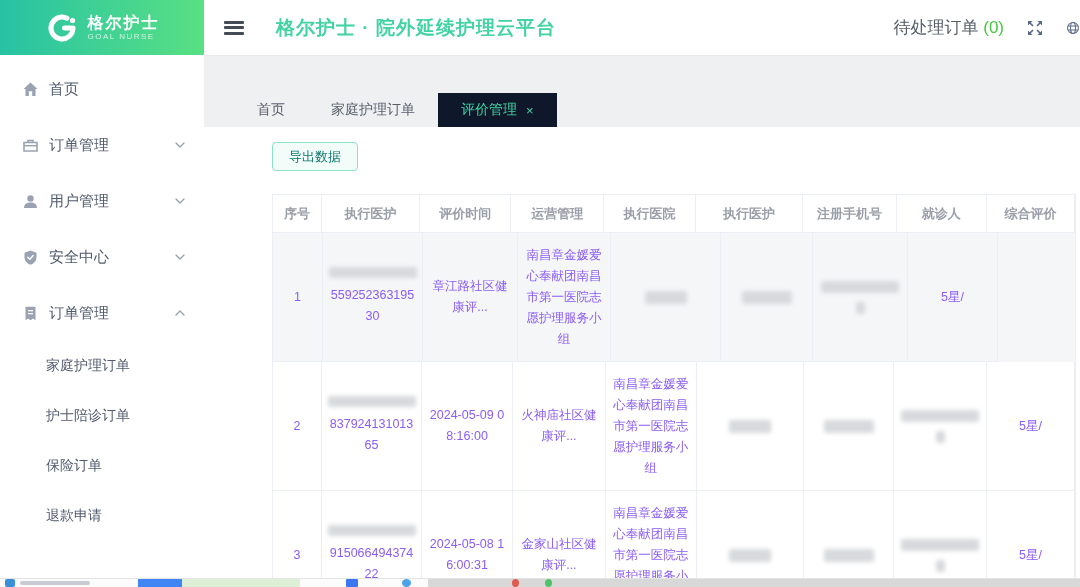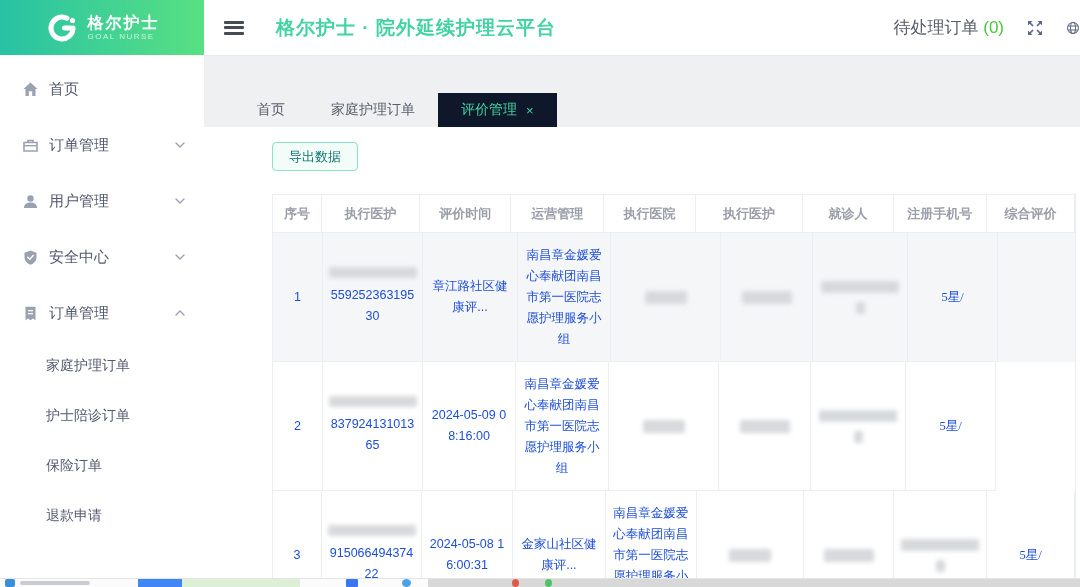--- a/index.html
+++ b/index.html
@@ -65,26 +65,26 @@
   .thead { display:flex; background:#ffffff; }
   .th {
     height:38px; display:flex; align-items:center; justify-content:center;
     font-weight:bold; font-size:13px; color:#9a9ea8;
     border-right:1px solid #ebeef5; border-bottom:1px solid #ebeef5;
   }
   .trow { display:flex; background:#ffffff; }
   .trow.first { background:#f5f6f8; }
   .td {
     min-height:129px; display:flex; flex-direction:column; align-items:center; justify-content:center;
-    text-align:center; color:#1d4ed8; line-height:21px; padding:10px 6px;
+    text-align:center; color:#8b5cf6; line-height:21px; padding:10px 6px;
     border-right:1px solid #ebeef5; border-bottom:1px solid #ebeef5;
     word-break:break-all;
   }
   .c0{width:50px;} .c1{width:100px;} .c2{width:93px;} .c3{width:95px;}
-  .c4{width:93px;text-align:center;} .c5{width:110px;} .c6{width:92px;} .c7{width:95px;} .c8{width:90px;font-family:Liberation Serif, serif;}
+  .c4{width:93px;text-align:center;} .c5{width:110px;} .c6{width:92px;} .c7{width:95px;} .c8{width:90px;}
 
   .blur { background:#d7d9dc; border-radius:2px; filter:blur(2px); flex:0 0 auto; }
   .b-order { width:88px; height:11px; margin-bottom:7px; }
   .b-nurse { width:42px; height:13px; }
   .b-patient { width:50px; height:13px; }
   .b-phone { width:78px; height:12px; }
   .b-phone2 { width:9px; height:12px; margin-top:9px; }
 
   
   .taskbar {
@@ -256,22 +256,22 @@
     <button class="export-btn">导出数据</button>
 
     <div class="table">
       <div class="thead">
         <div class="th c0">序号</div>
         <div class="th c1">执行医护</div>
         <div class="th c2">评价时间</div>
         <div class="th c3">运营管理</div>
         <div class="th c4">执行医院</div>
         <div class="th c5">执行医护</div>
+        <div class="th c7">注册手机号</div>
         <div class="th c6">就诊人</div>
-        <div class="th c7">注册手机号</div>
         <div class="th c8">综合评价</div>
       </div>
       <div id="table-body">
           <div class="trow first">
             <div class="td c0">
               <span>1</span>
             </div>
             <div class="td c1">
               <span class="blur b-order"></span>
               <span>55925236319530</span>
@@ -292,20 +292,21 @@
           </div>
           <div class="trow">
             <div class="td c0">
               <span>2</span>
             </div>
             <div class="td c1">
               <span class="blur b-order"></span>
               <span>83792413101365</span>
             </div>
             <div class="td c2">2024-05-09 08:16:00</div>
+            <div class="td c3">火神庙社区健康评...</div>
             <div class="td c4">南昌章金媛爱心奉献团南昌市第一医院志愿护理服务小组</div>
             <div class="td c5">
               <span class="blur b-nurse"></span>
             </div>
             <div class="td c6">
               <span class="blur b-patient"></span>
             </div>
             <div class="td c7">
               <span class="blur b-phone"></span>
               <span class="blur b-phone2"></span>

